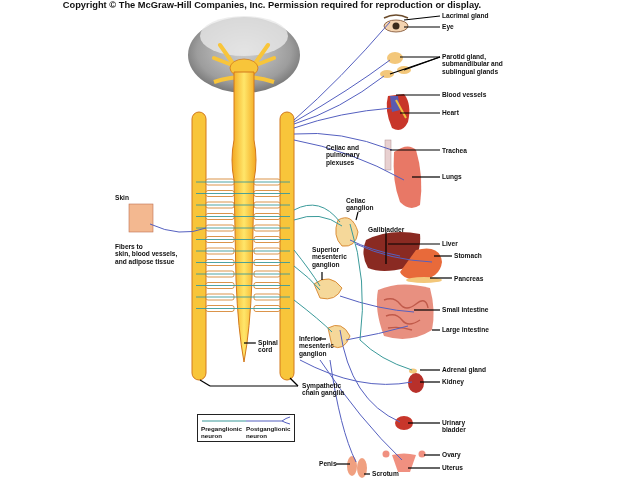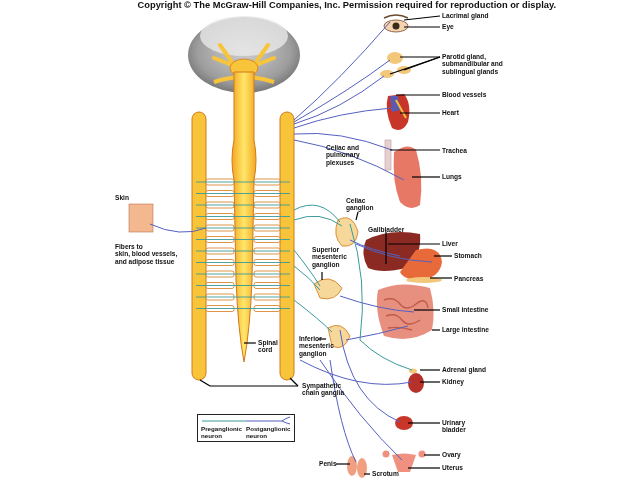--- a/index.html
+++ b/index.html
@@ -1,17 +1,17 @@
 <!DOCTYPE html>
 <html><head>
 <meta charset="utf-8">
 <style>
   html,body{margin:0;padding:0;background:#fff;}
   body{width:640px;height:480px;position:relative;overflow:hidden;font-family:"Liberation Sans",sans-serif;}
-  #copyright{position:absolute;left:12px;top:0;width:544px;text-align:right;font-size:9.3px;font-weight:bold;color:#111;line-height:10px;}
+  #copyright{position:absolute;left:0;top:0;width:544px;text-align:center;font-size:9.3px;font-weight:bold;color:#111;line-height:10px;}
   svg#diagram{position:absolute;left:0;top:0;}
   .lbl{position:absolute;font-size:6.6px;font-weight:bold;color:#111;line-height:7.4px;white-space:pre-line;}
   .legend{position:absolute;left:197px;top:414px;width:96px;height:26px;border:1.2px solid #222;background:#fff;}
   .legend .lt{position:absolute;top:11px;font-size:6.2px;font-weight:bold;color:#111;line-height:6.8px;white-space:pre-line;}
 </style>
 </head>
 <body>
 
 <div id="copyright">Copyright © The McGraw-Hill Companies, Inc. Permission required for reproduction or display.</div>
 

